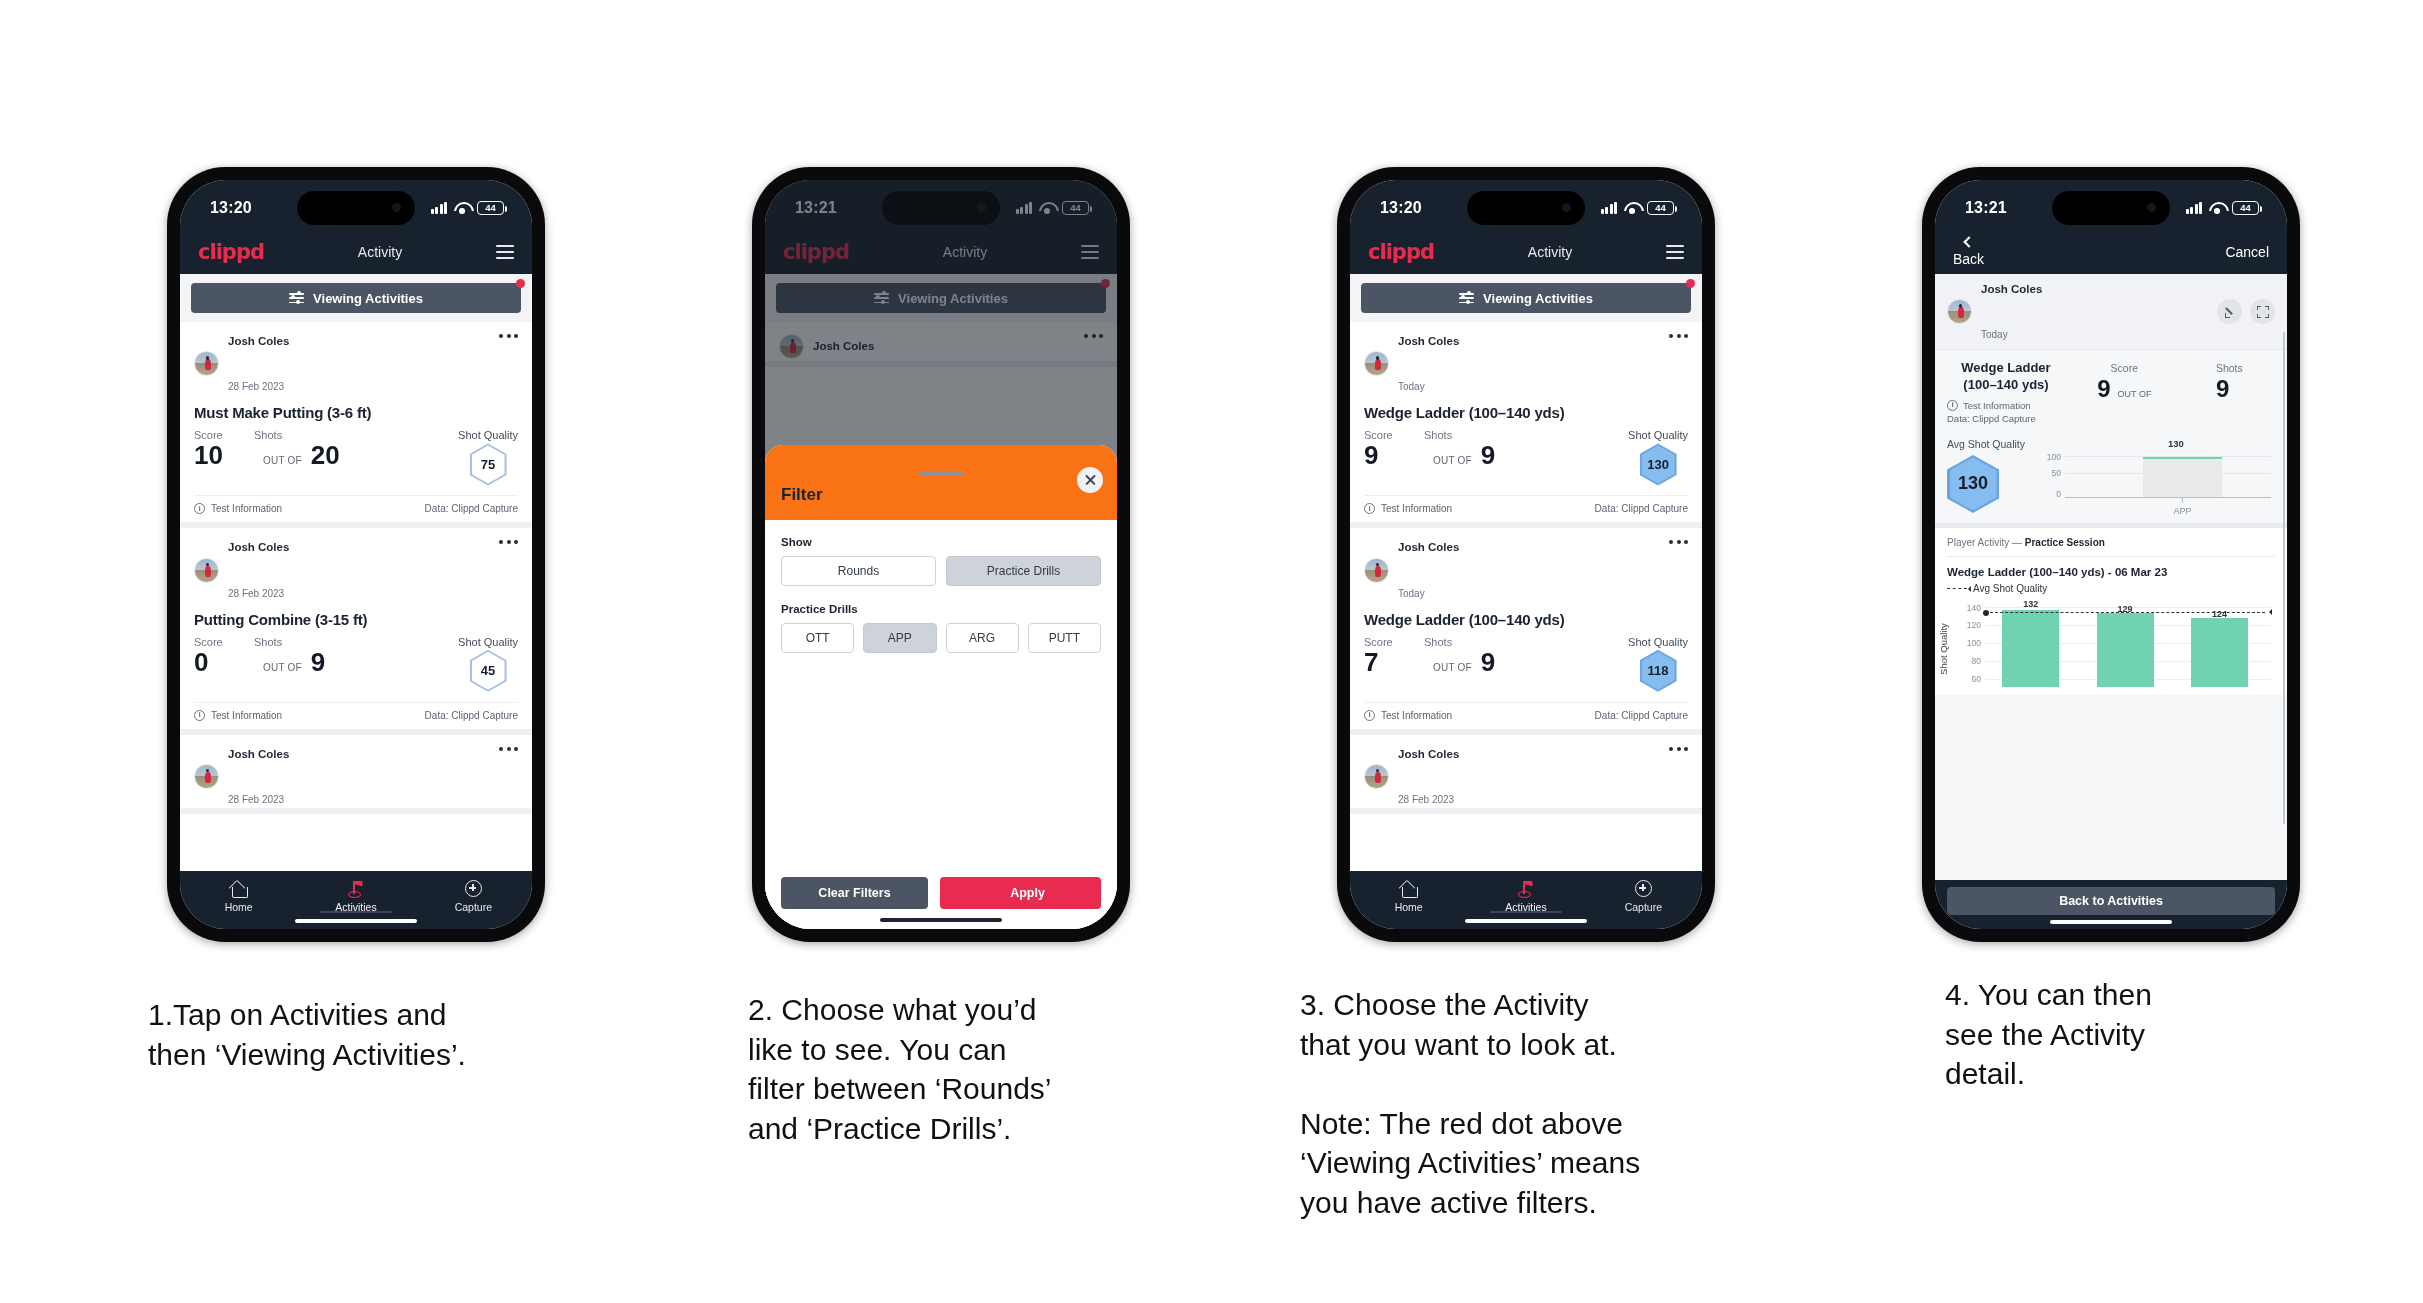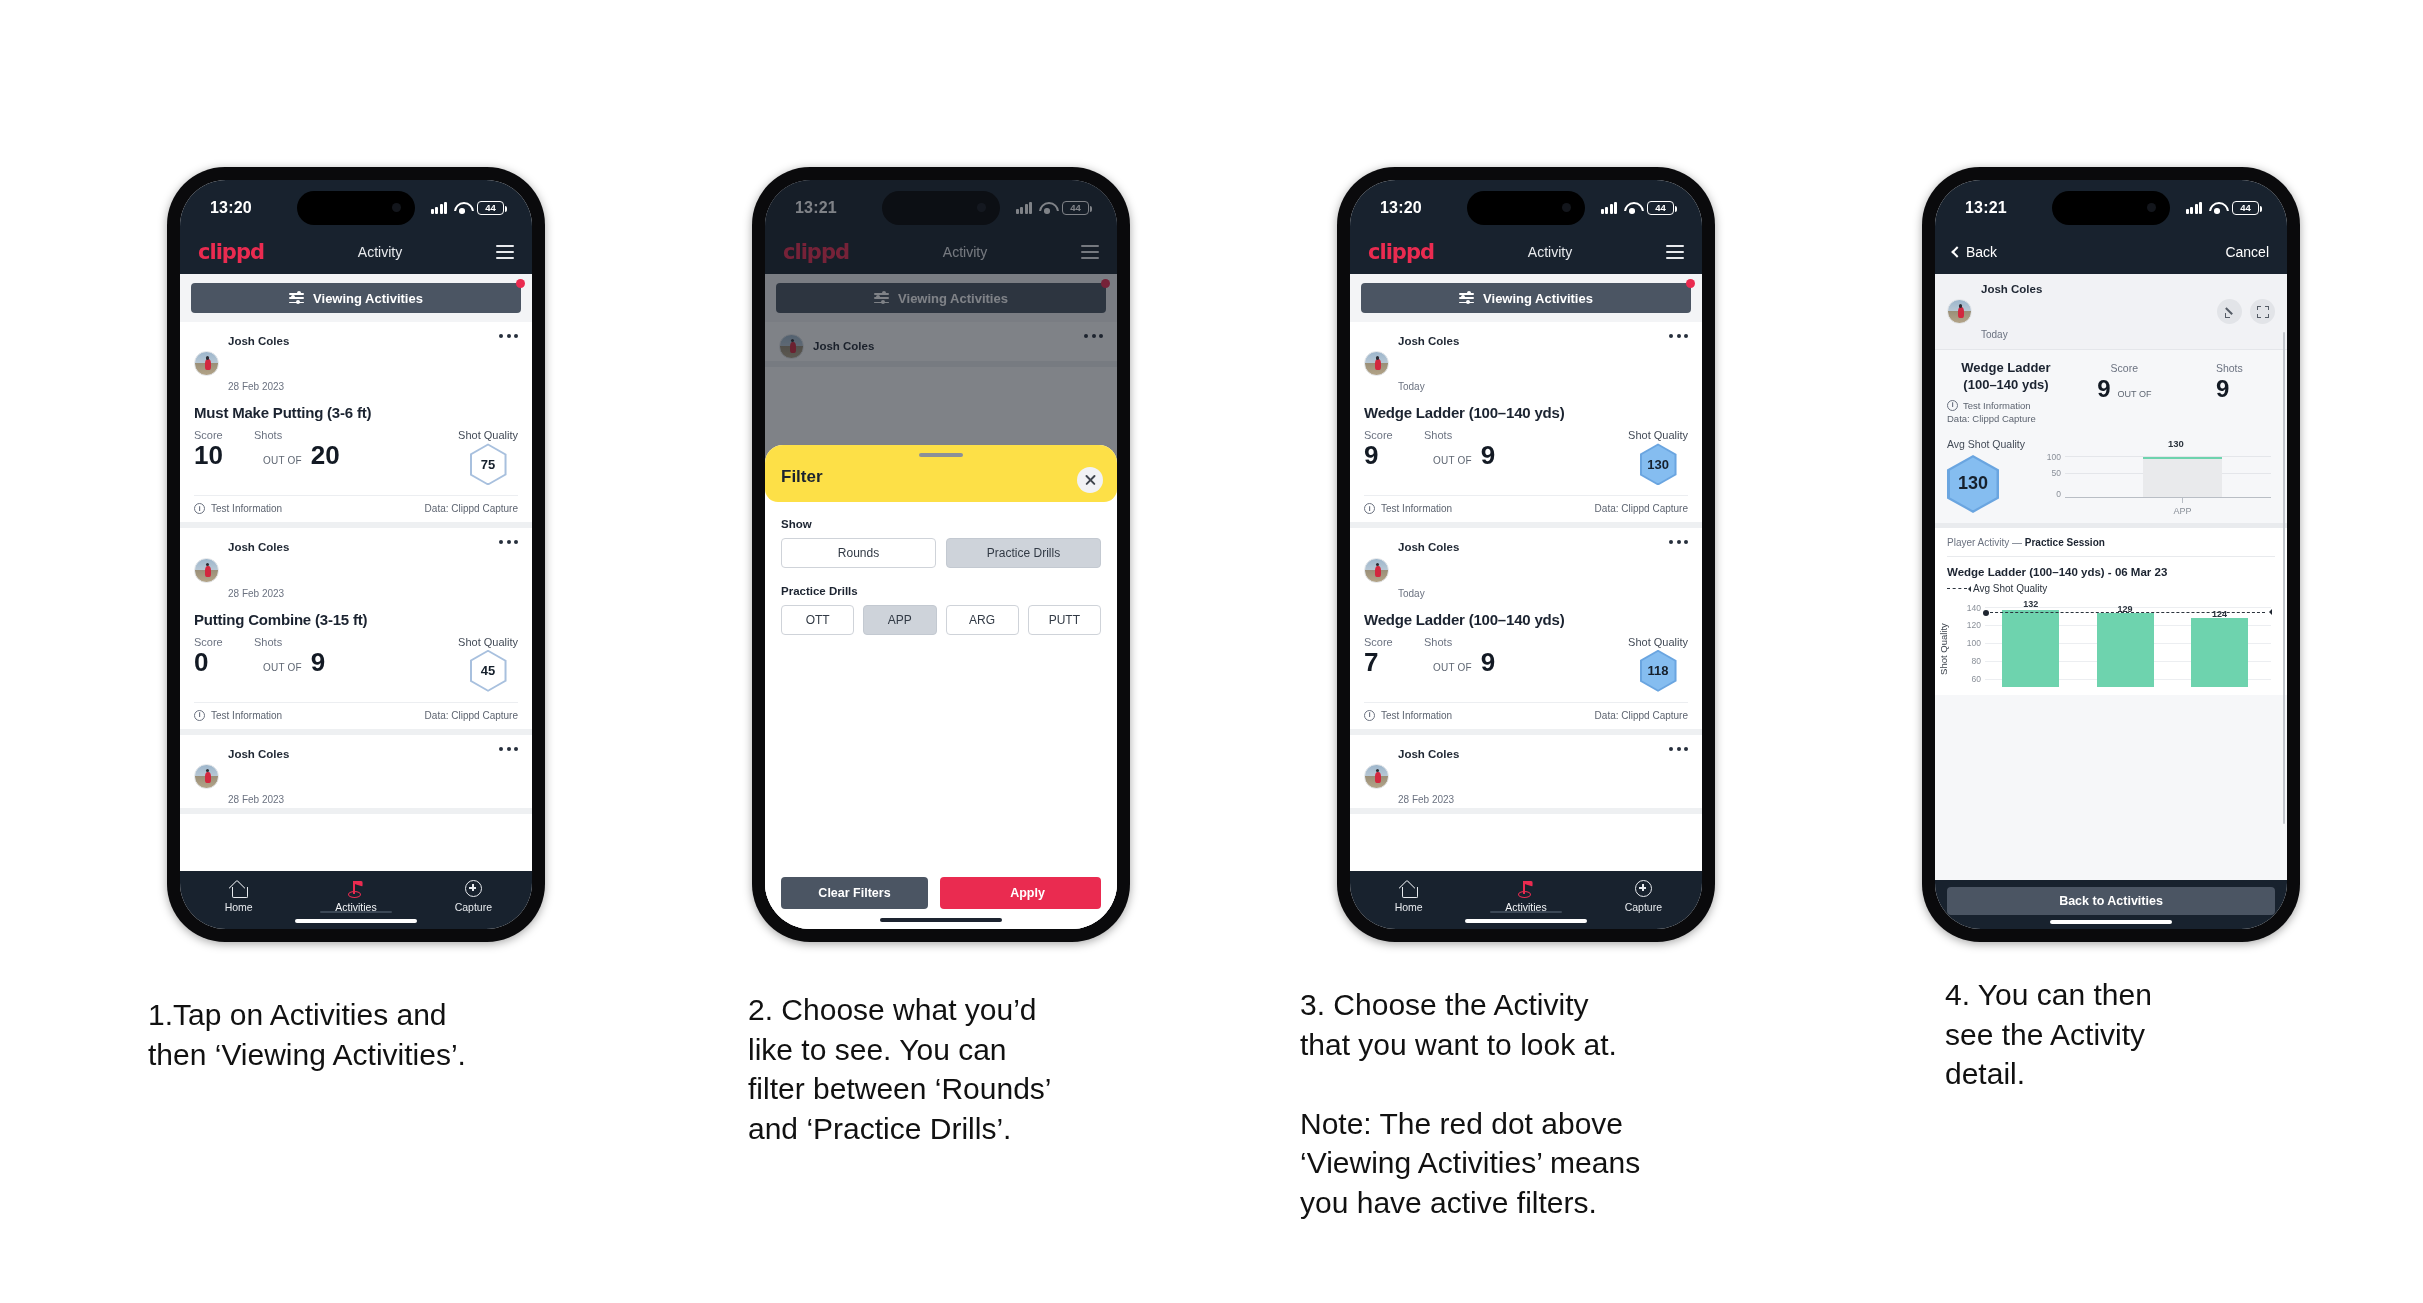--- a/index.html
+++ b/index.html
@@ -89,21 +89,21 @@
     background: #18222e;
     display: flex; align-items: center; justify-content: space-between;
     padding: 0 18px;
     flex: 0 0 auto;
   }
   .logo { font-size: 21px; font-weight: bold; color:#ea2b50; letter-spacing:-1px; font-family:"DejaVu Sans", sans-serif; }
   .appbar-title { color:#e8eaed; font-size:14px; font-weight:400; }
   .hamb { display:flex; flex-direction:column; gap:3.5px; }
   .hamb i { display:block; width:18px; height:2.2px; background:#e8eaed; border-radius:1px; }
 
-  .nav-back { display:flex; align-items:center; gap:5px; color:#fff; font-size:14px; }
+  .nav-back { display:flex; align-items:center; gap:5px; color:#fff; font-size:14px;flex-direction:column; }
   .chev { width:8px;height:8px;border-left:2px solid #fff;border-bottom:2px solid #fff;transform:rotate(45deg); }
   .nav-cancel { color:#fff; font-size:14px; }
 
   
   .filterwrap { background:#f3f4f6; padding:9px 11px 9px; position:relative; flex:0 0 auto; }
   .filterbtn {
     background:#4b5563; border-radius:4px; height:30px;
     display:flex;align-items:center;justify-content:center;gap:9px;
     color:#fff;font-size:13px;font-weight:bold;
   }
@@ -201,21 +201,21 @@
   }
 
   
   .dim { position:absolute; inset:0; background:rgba(22,28,36,.55); z-index:30; }
   .sheet {
     position:absolute; left:0; right:0; bottom:0; z-index:31;
     background:#fff; border-radius:18px 18px 0 0;
     display:flex; flex-direction:column; height:484px;
     overflow:hidden;
   }
-  .sheet-head { background:#fde047; padding:8px 16px 15px; position:relative;border-radius:13px; }
+  .sheet-head { background:#f97316; padding:26px 16px 15px; position:relative; }
   .grabber { width:44px;height:4px;border-radius:3px;background:#8b9099;margin:0 auto 10px;}
   .sheet-title { font-size:17px;font-weight:bold;color:#1b2330; }
   .closebtn {
     position:absolute; right:14px; top:22px; width:26px;height:26px;border-radius:50%;
     background:#f1f2f5; display:flex;align-items:center;justify-content:center;
   }
   .xm { position:relative; width:13px;height:13px;}
   .xm::before,.xm::after{content:"";position:absolute;left:0;top:5.6px;width:13px;height:1.7px;background:#40464f;border-radius:1px;}
   .xm::before{transform:rotate(45deg)} .xm::after{transform:rotate(-45deg)}
   .sheet-body { flex:1 1 auto; padding:16px 16px 0; }

